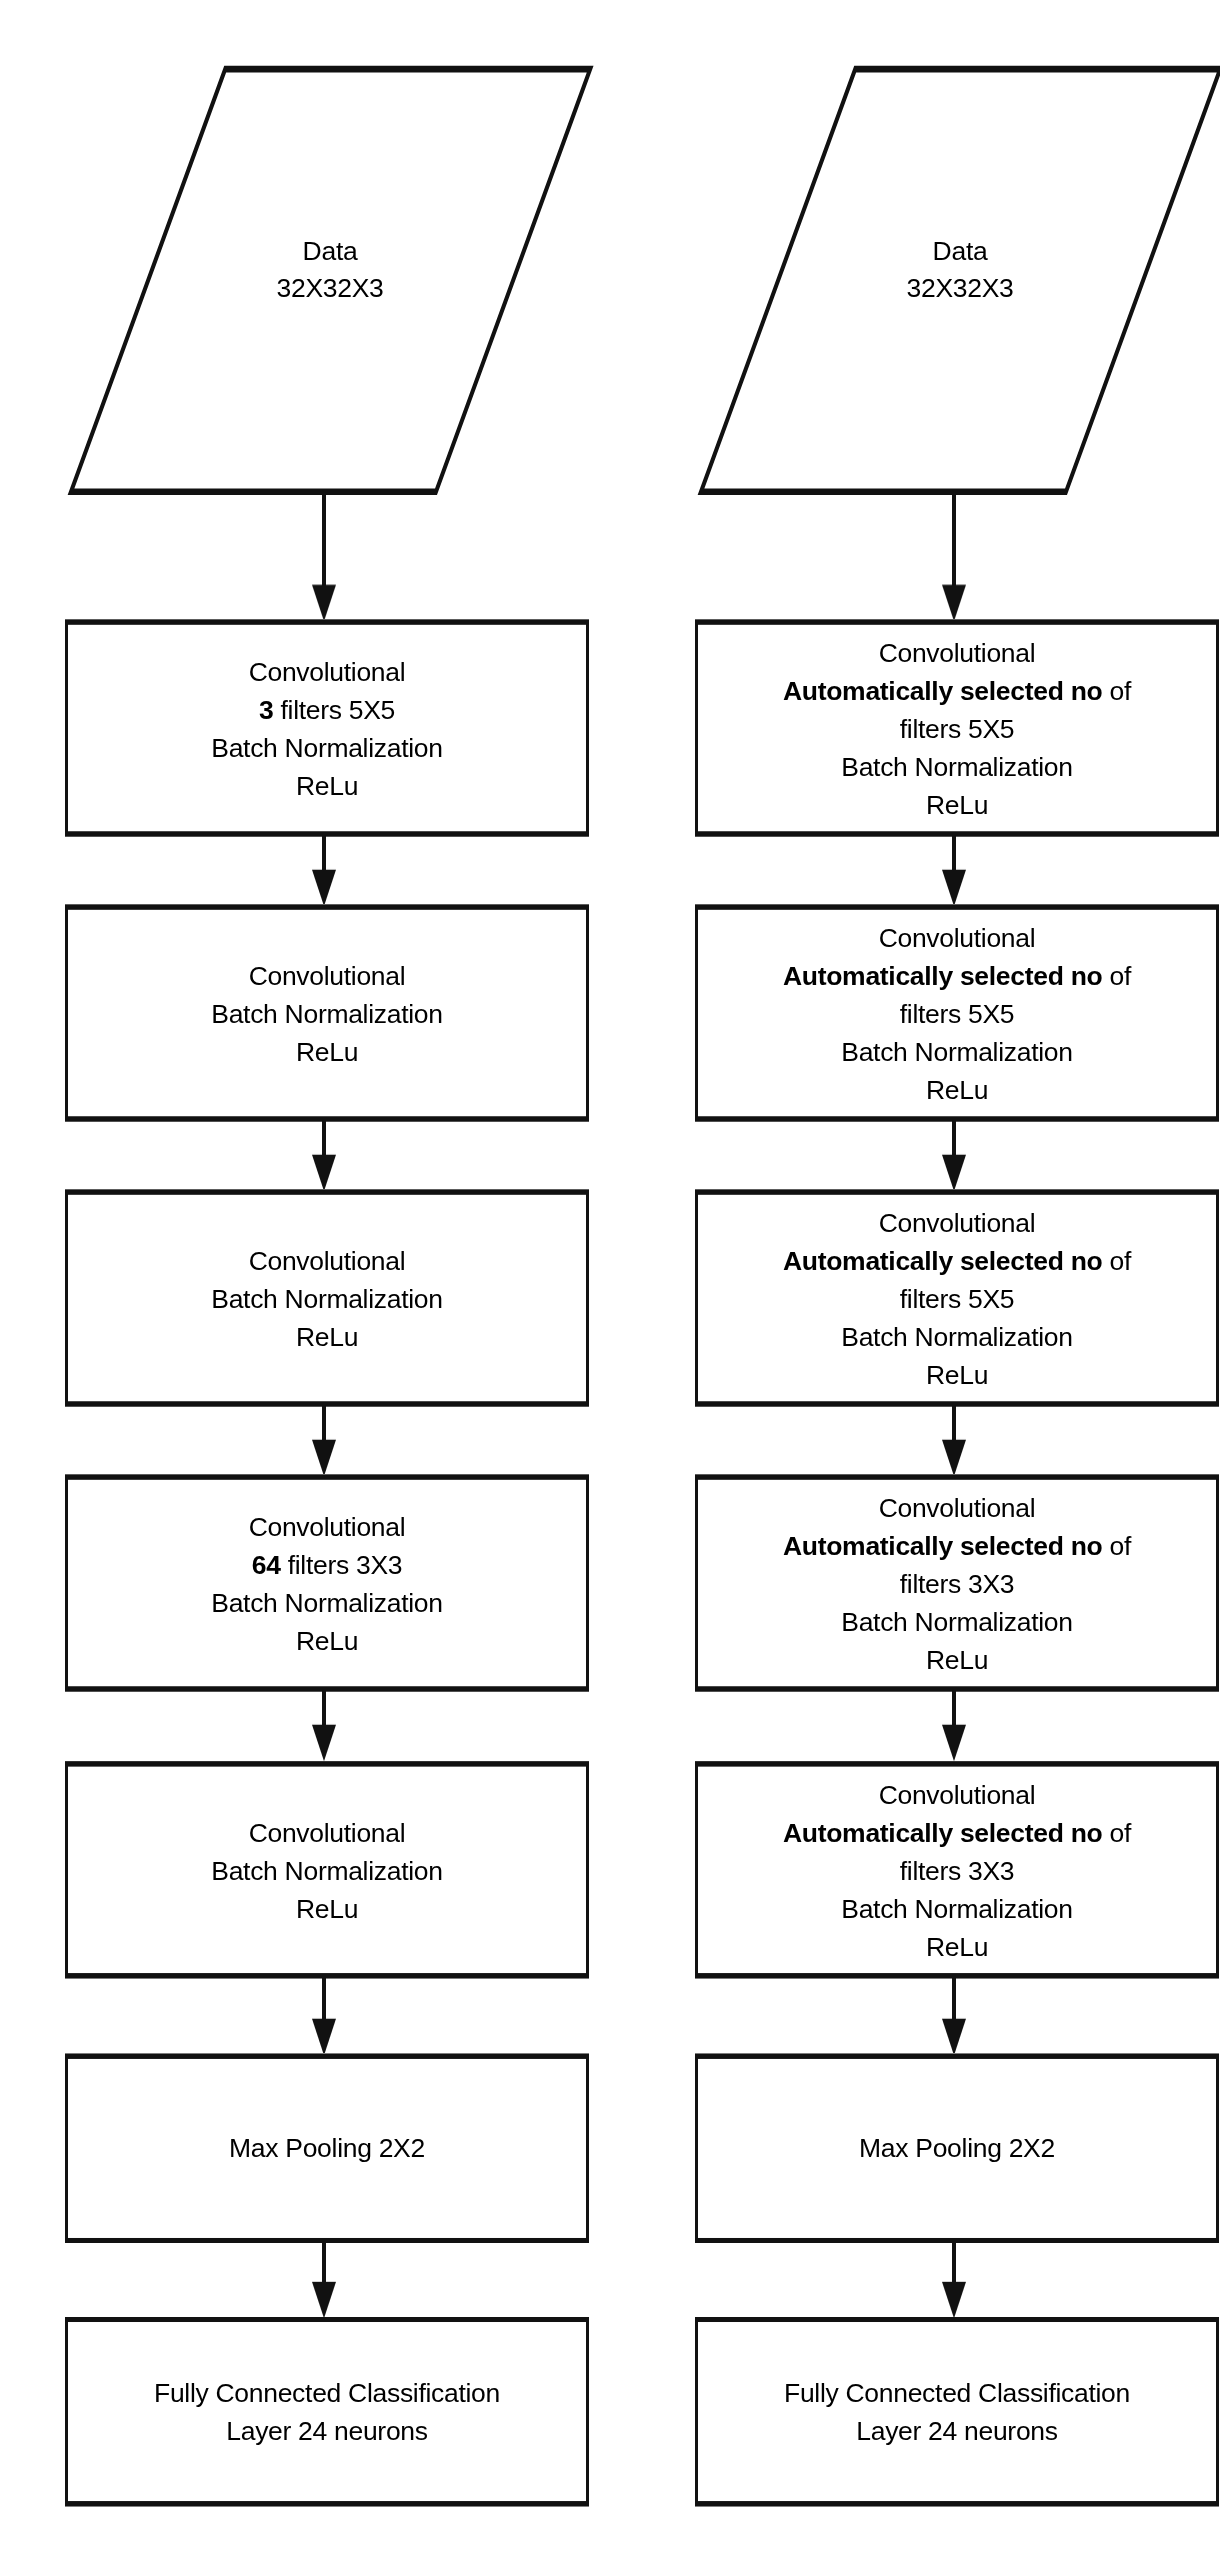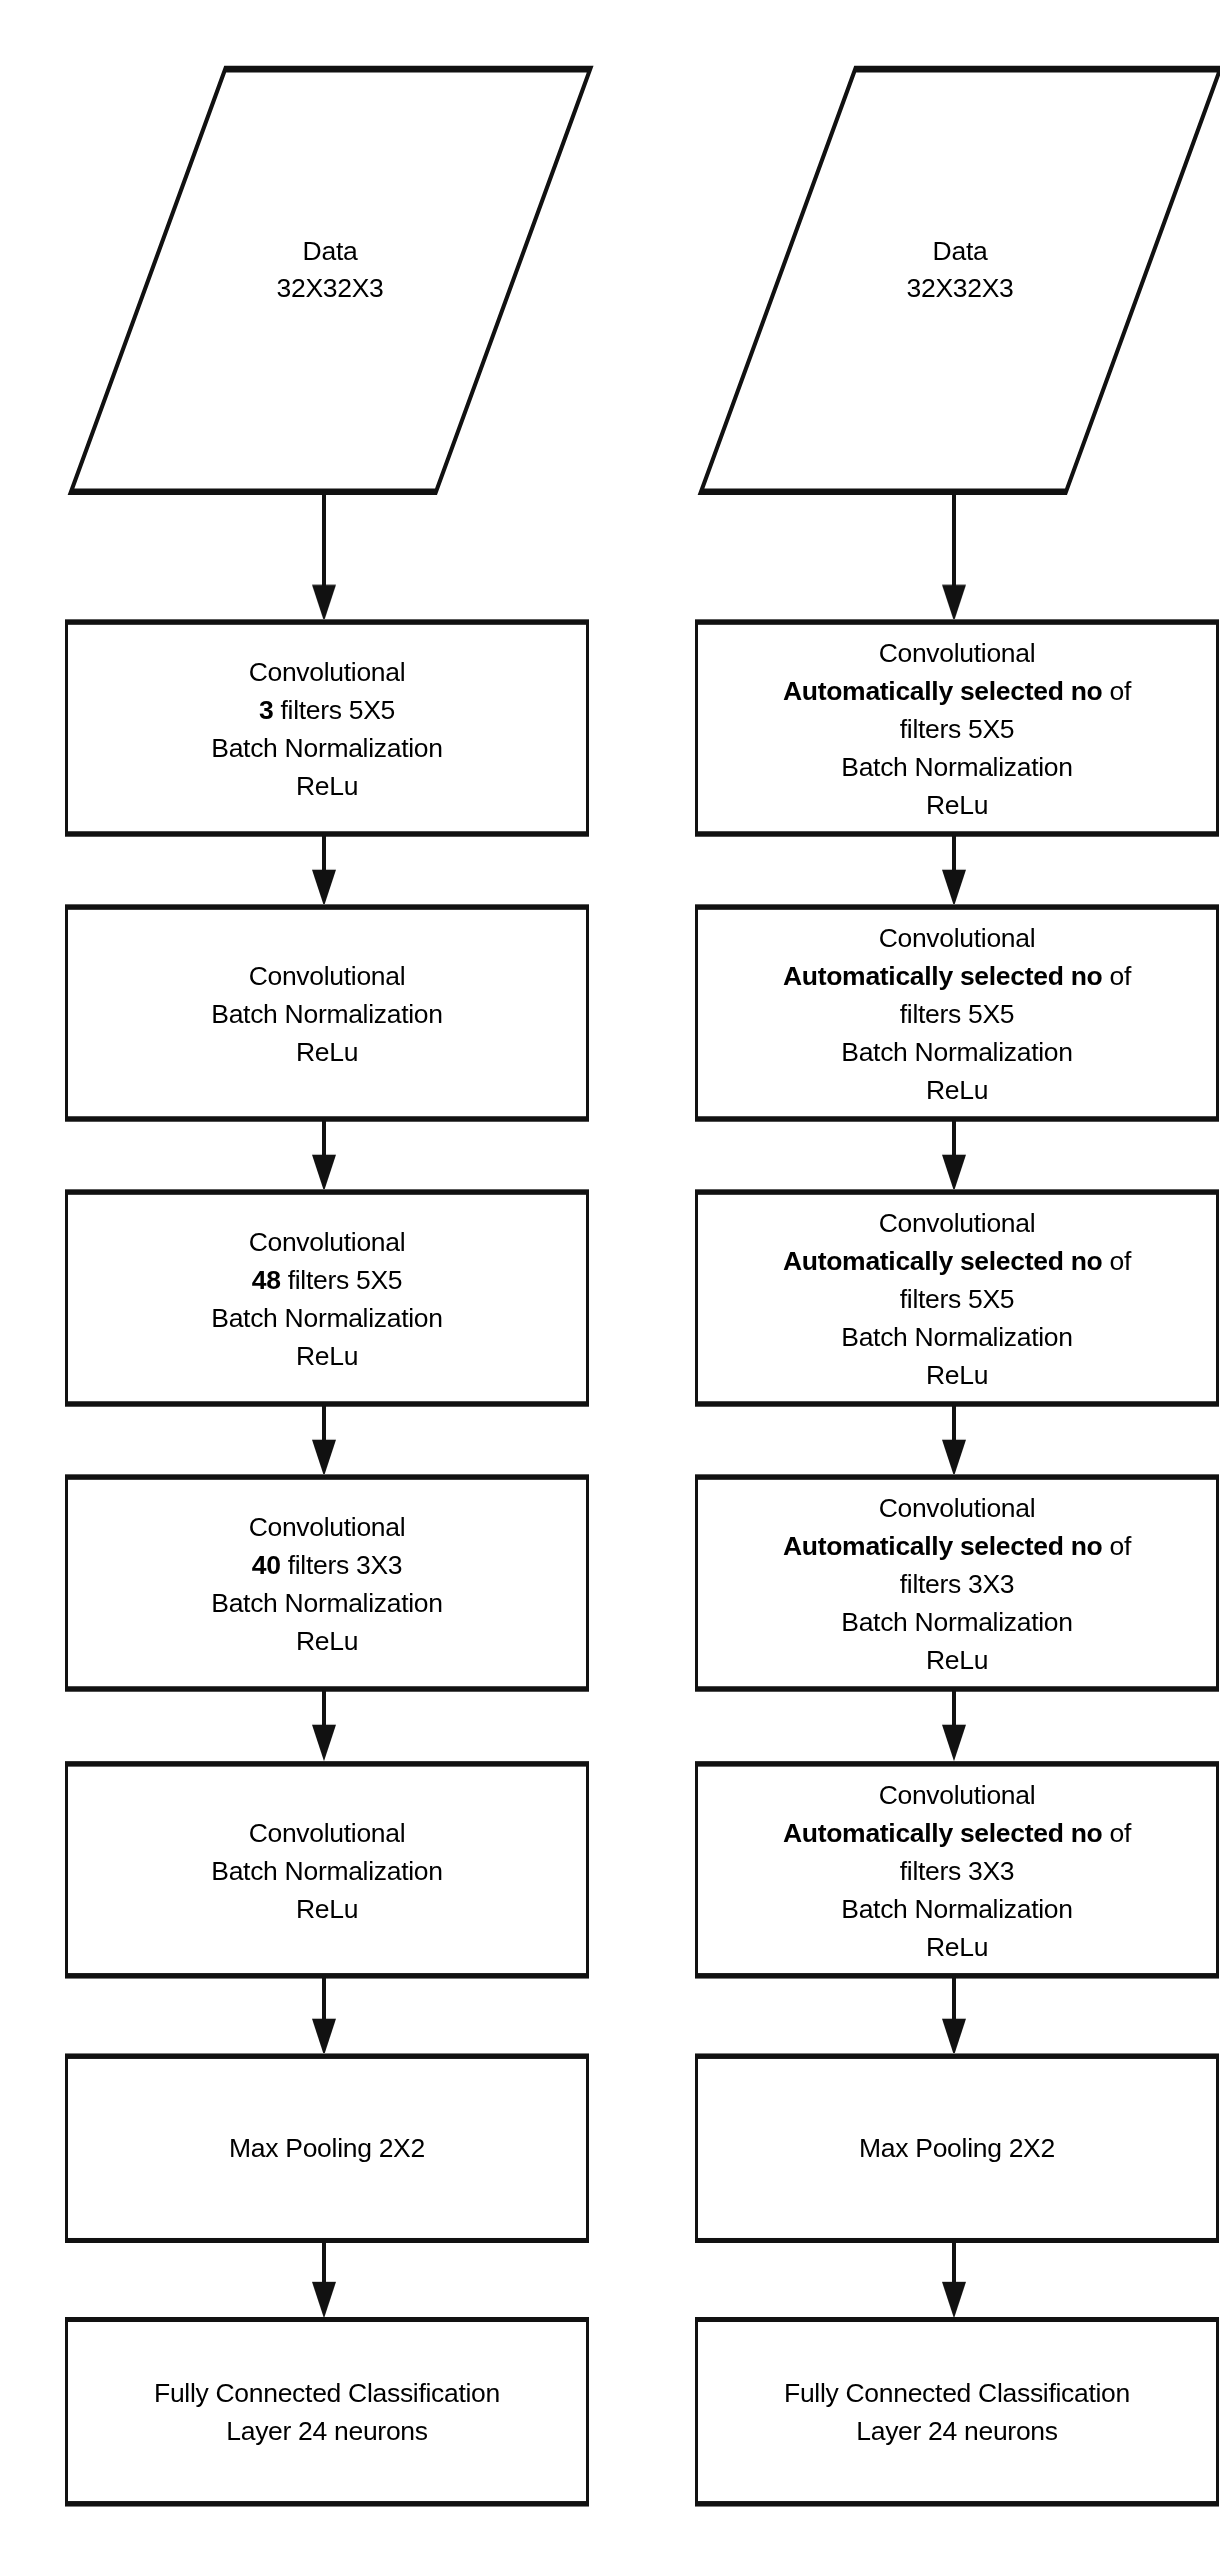--- a/index.html
+++ b/index.html
@@ -130,35 +130,34 @@
     </div>
 
     <div class="arrow" style="left:247px;top:613px;height:40px;">
       <div class="shaft" style="height:23px;"></div>
       <div class="head" style="top:19px;"></div>
     </div>
 
     <div class="node" style="top:651px;height:119px;">
       <div class="lines" style="transform-origin: center center; transform: scaleY(0.547368);">
         <div>Convolutional</div>
-        <div><b>48</b><span> filters 5X5</span></div>
         <div>Batch Normalization</div>
         <div>ReLu</div>
       </div>
     </div>
 
     <div class="arrow" style="left:247px;top:769px;height:40px;">
       <div class="shaft" style="height:23px;"></div>
       <div class="head" style="top:19px;"></div>
     </div>
 
     <div class="node" style="top:807px;height:119px;">
       <div class="lines" style="transform-origin: center center; transform: scaleY(0.547368);">
         <div>Convolutional</div>
-        <div><b>40</b><span> filters 3X3</span></div>
+        <div><b>64</b><span> filters 3X3</span></div>
         <div>Batch Normalization</div>
         <div>ReLu</div>
       </div>
     </div>
 
     <div class="arrow" style="left:247px;top:925px;height:40px;">
       <div class="shaft" style="height:23px;"></div>
       <div class="head" style="top:19px;"></div>
     </div>
 

